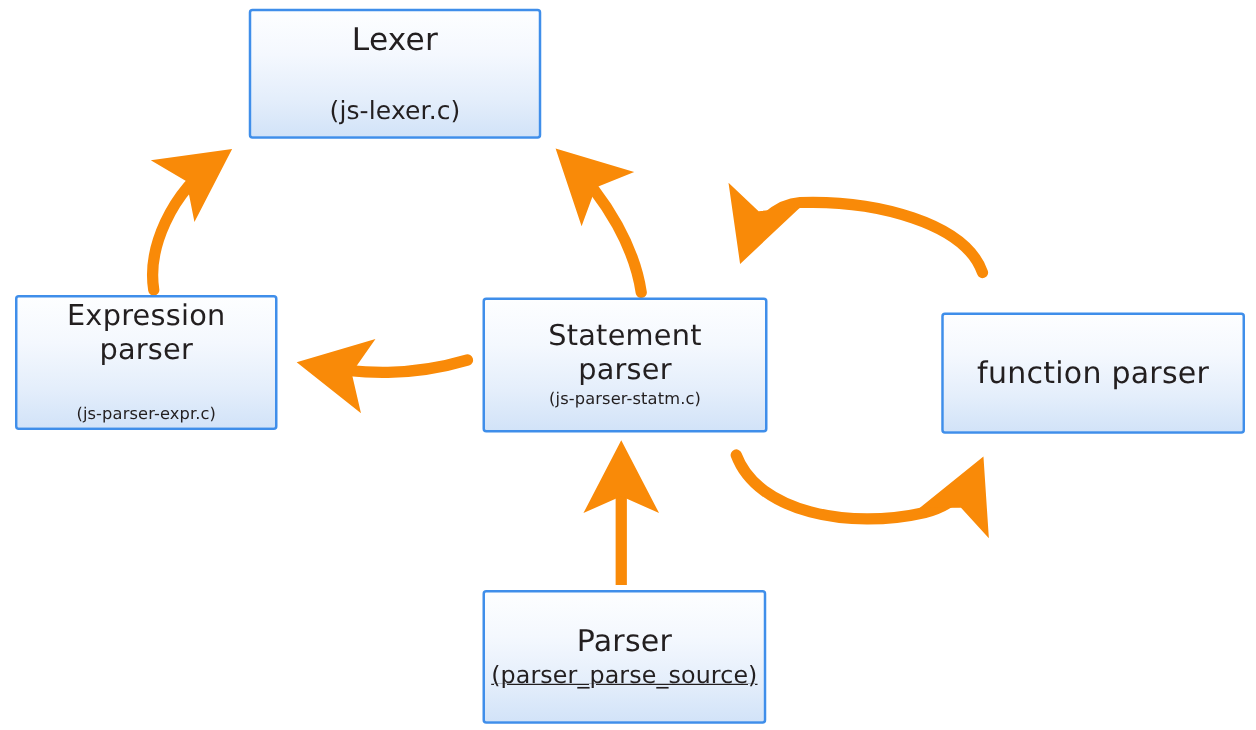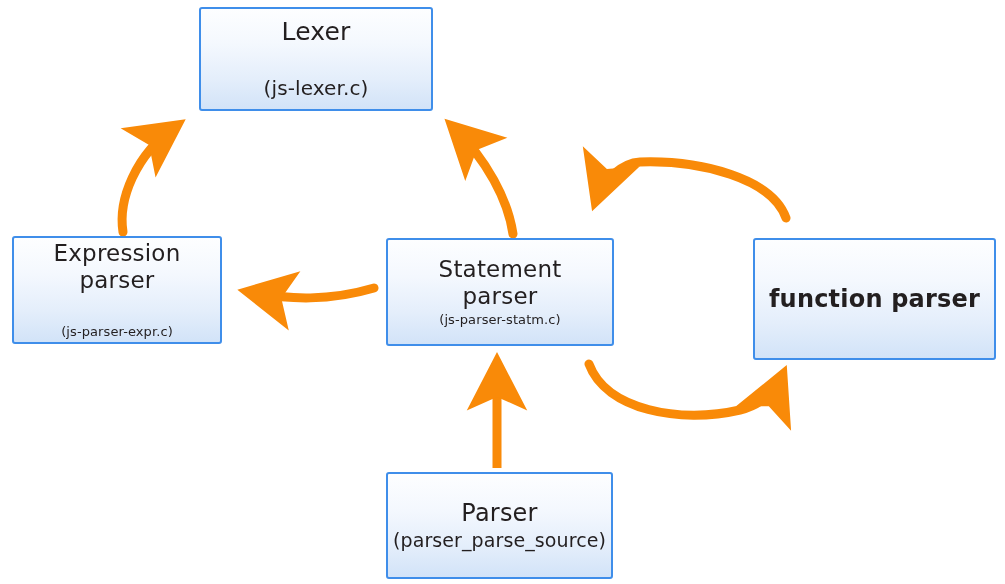--- a/index.html
+++ b/index.html
@@ -35,27 +35,27 @@
     white-space: pre-line;
   }
   .node .sub {
     font-size: 13px;
     letter-spacing: 0.1px;
     margin-top: 2px;
   }
   .node.lexer   { left: 199px; top: 7px;   width: 234px; height: 104px; gap: 28px; }
   .node.expr    { left: 12px;  top: 236px; width: 210px; height: 108px; gap: 28px; }
   .node.stmt    { left: 386px; top: 238px; width: 228px; height: 108px; }
-  .node.func    { left: 753px; top: 238px; width: 243px; height: 122px; font-weight: bold; }
+  .node.func    { left: 753px; top: 250px; width: 243px; height: 97px; }
   .node.parser  { left: 386px; top: 472px; width: 227px; height: 107px; }
 
   .node.func .title { font-size: 24px; }
   .node.func .sub   { font-size: 19px; }
   .node.parser .title { font-size: 24px; }
-  .node.parser .sub   { font-size: 19px; }
+  .node.parser .sub   { font-size: 19px; text-decoration: underline; }
   .node.lexer .title  { font-size: 25px; }
   .node.lexer .sub    { font-size: 20px; }
 
   #edges {
     position: absolute;
     left: 0; top: 0;
     width: 1005px;
     height: 584px;
     pointer-events: none;
   }

